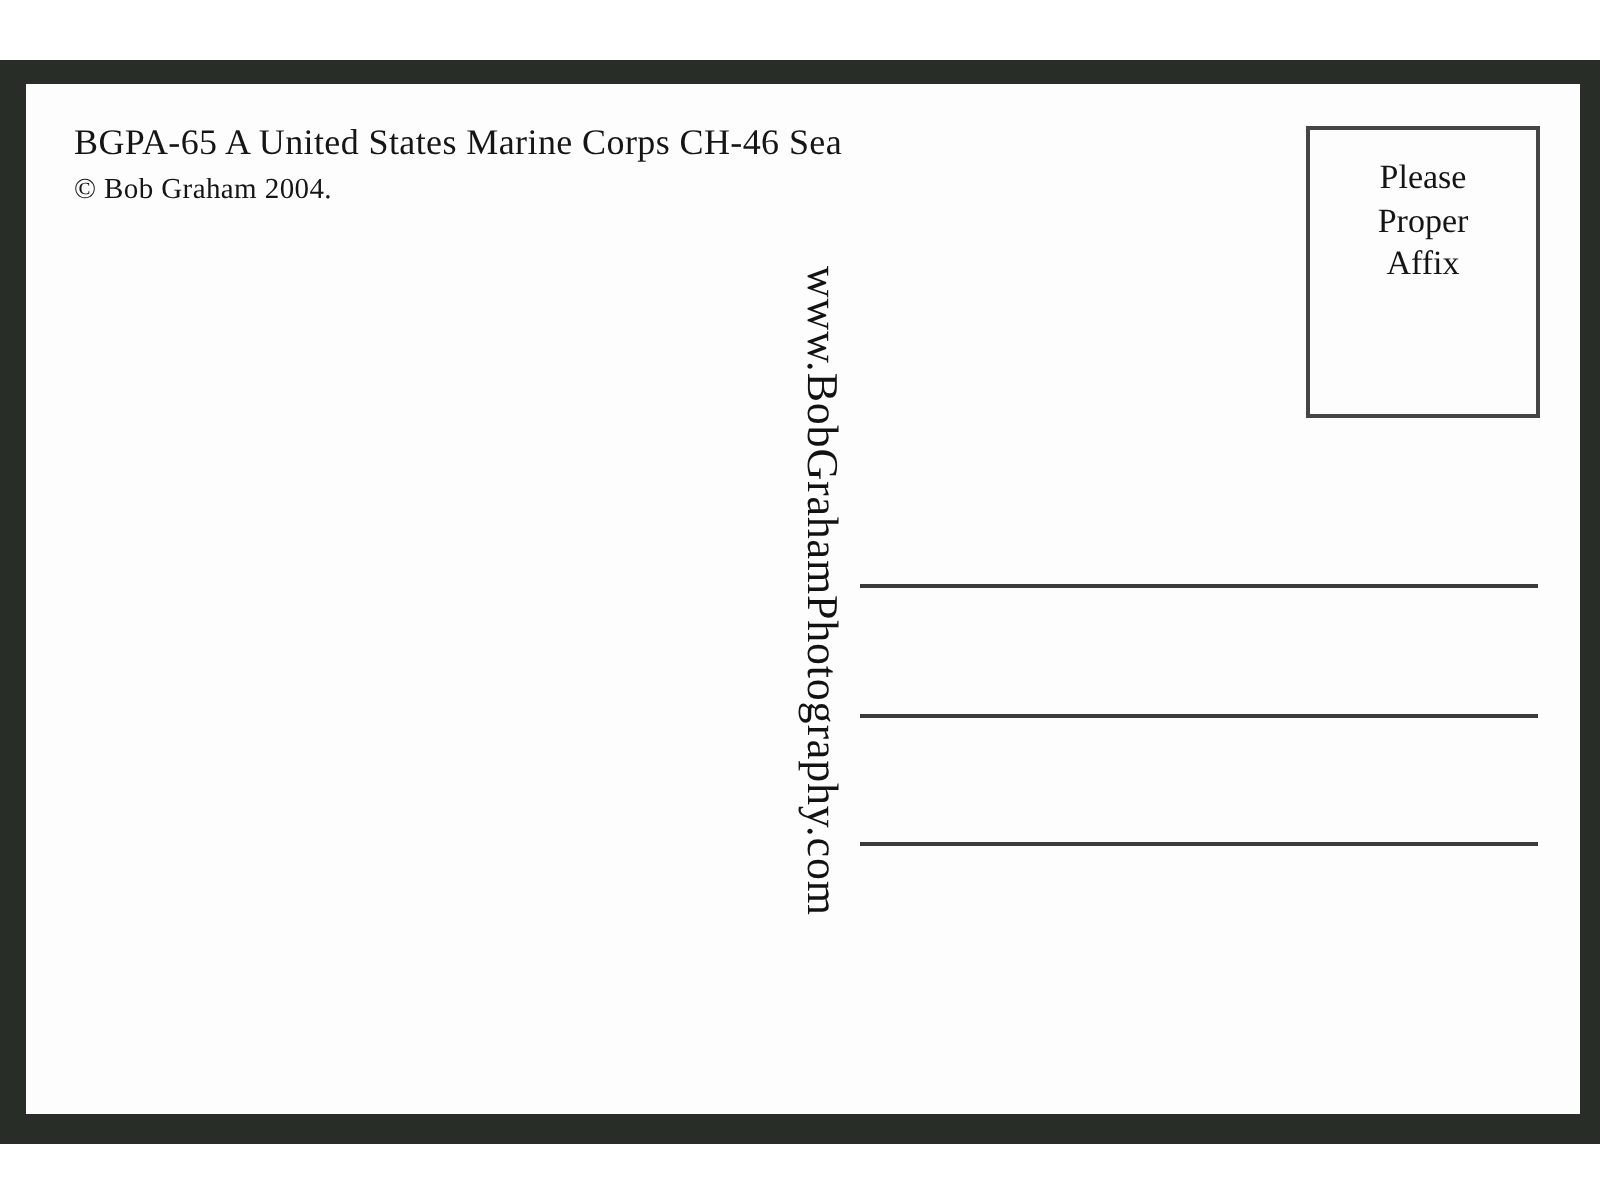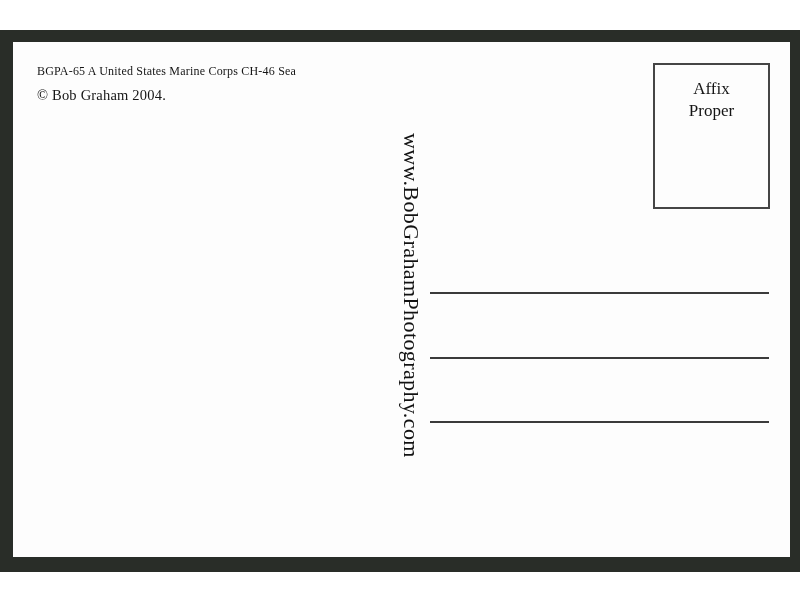--- a/index.html
+++ b/index.html
@@ -20,21 +20,21 @@
   }
   .postcard {
     position: absolute; left: 13px; top: 12px; width: 777px; height: 515px;
     background: var(--postcard, #fdfdfd);
   }
   .caption {
     position: absolute; left: 24px; top: 16px; width: 420px;
     color: var(--text, #151515);
   }
   .cap-line1 {
-    font-size: 12px; line-height: 26px; letter-spacing: 0.2px; white-space: nowrap;
+    font-size: 18px; line-height: 26px; letter-spacing: 0.2px; white-space: nowrap;
   }
   .cap-line2 {
     font-size: 18px; line-height: 26px; letter-spacing: 0.2px; white-space: nowrap;
   }
   .cap-line2 .cap-small { font-size: 13.5px; margin-left: 5px; }
   .cap-line2 .cap-med   { font-size: 16.5px; margin-left: 5px; }
   .cap-line3 {
     font-size: 14.5px; line-height: 22px; letter-spacing: 0.2px;
   }
   .postage-box {
@@ -75,22 +75,23 @@
 <div class="page">
   <div class="frame">
     <div class="postcard">
 
       <div class="caption">
         <div class="cap-line1">BGPA-65 A United States Marine Corps CH-46 Sea</div>
         <div class="cap-line3">© Bob Graham 2004.</div>
       </div>
 
       <div class="postage-box">
+        <div class="p-line">Please</div>
+        <div class="p-line">Proper</div>
         <div class="p-line">Affix</div>
-        <div class="p-line">Proper</div>
       </div>
 
       <div class="watermark">www.BobGrahamPhotography.com</div>
 
       <div class="address-lines">
           <div class="addr-line"></div>
           <div class="addr-line"></div>
           <div class="addr-line"></div>
         </div>
 

